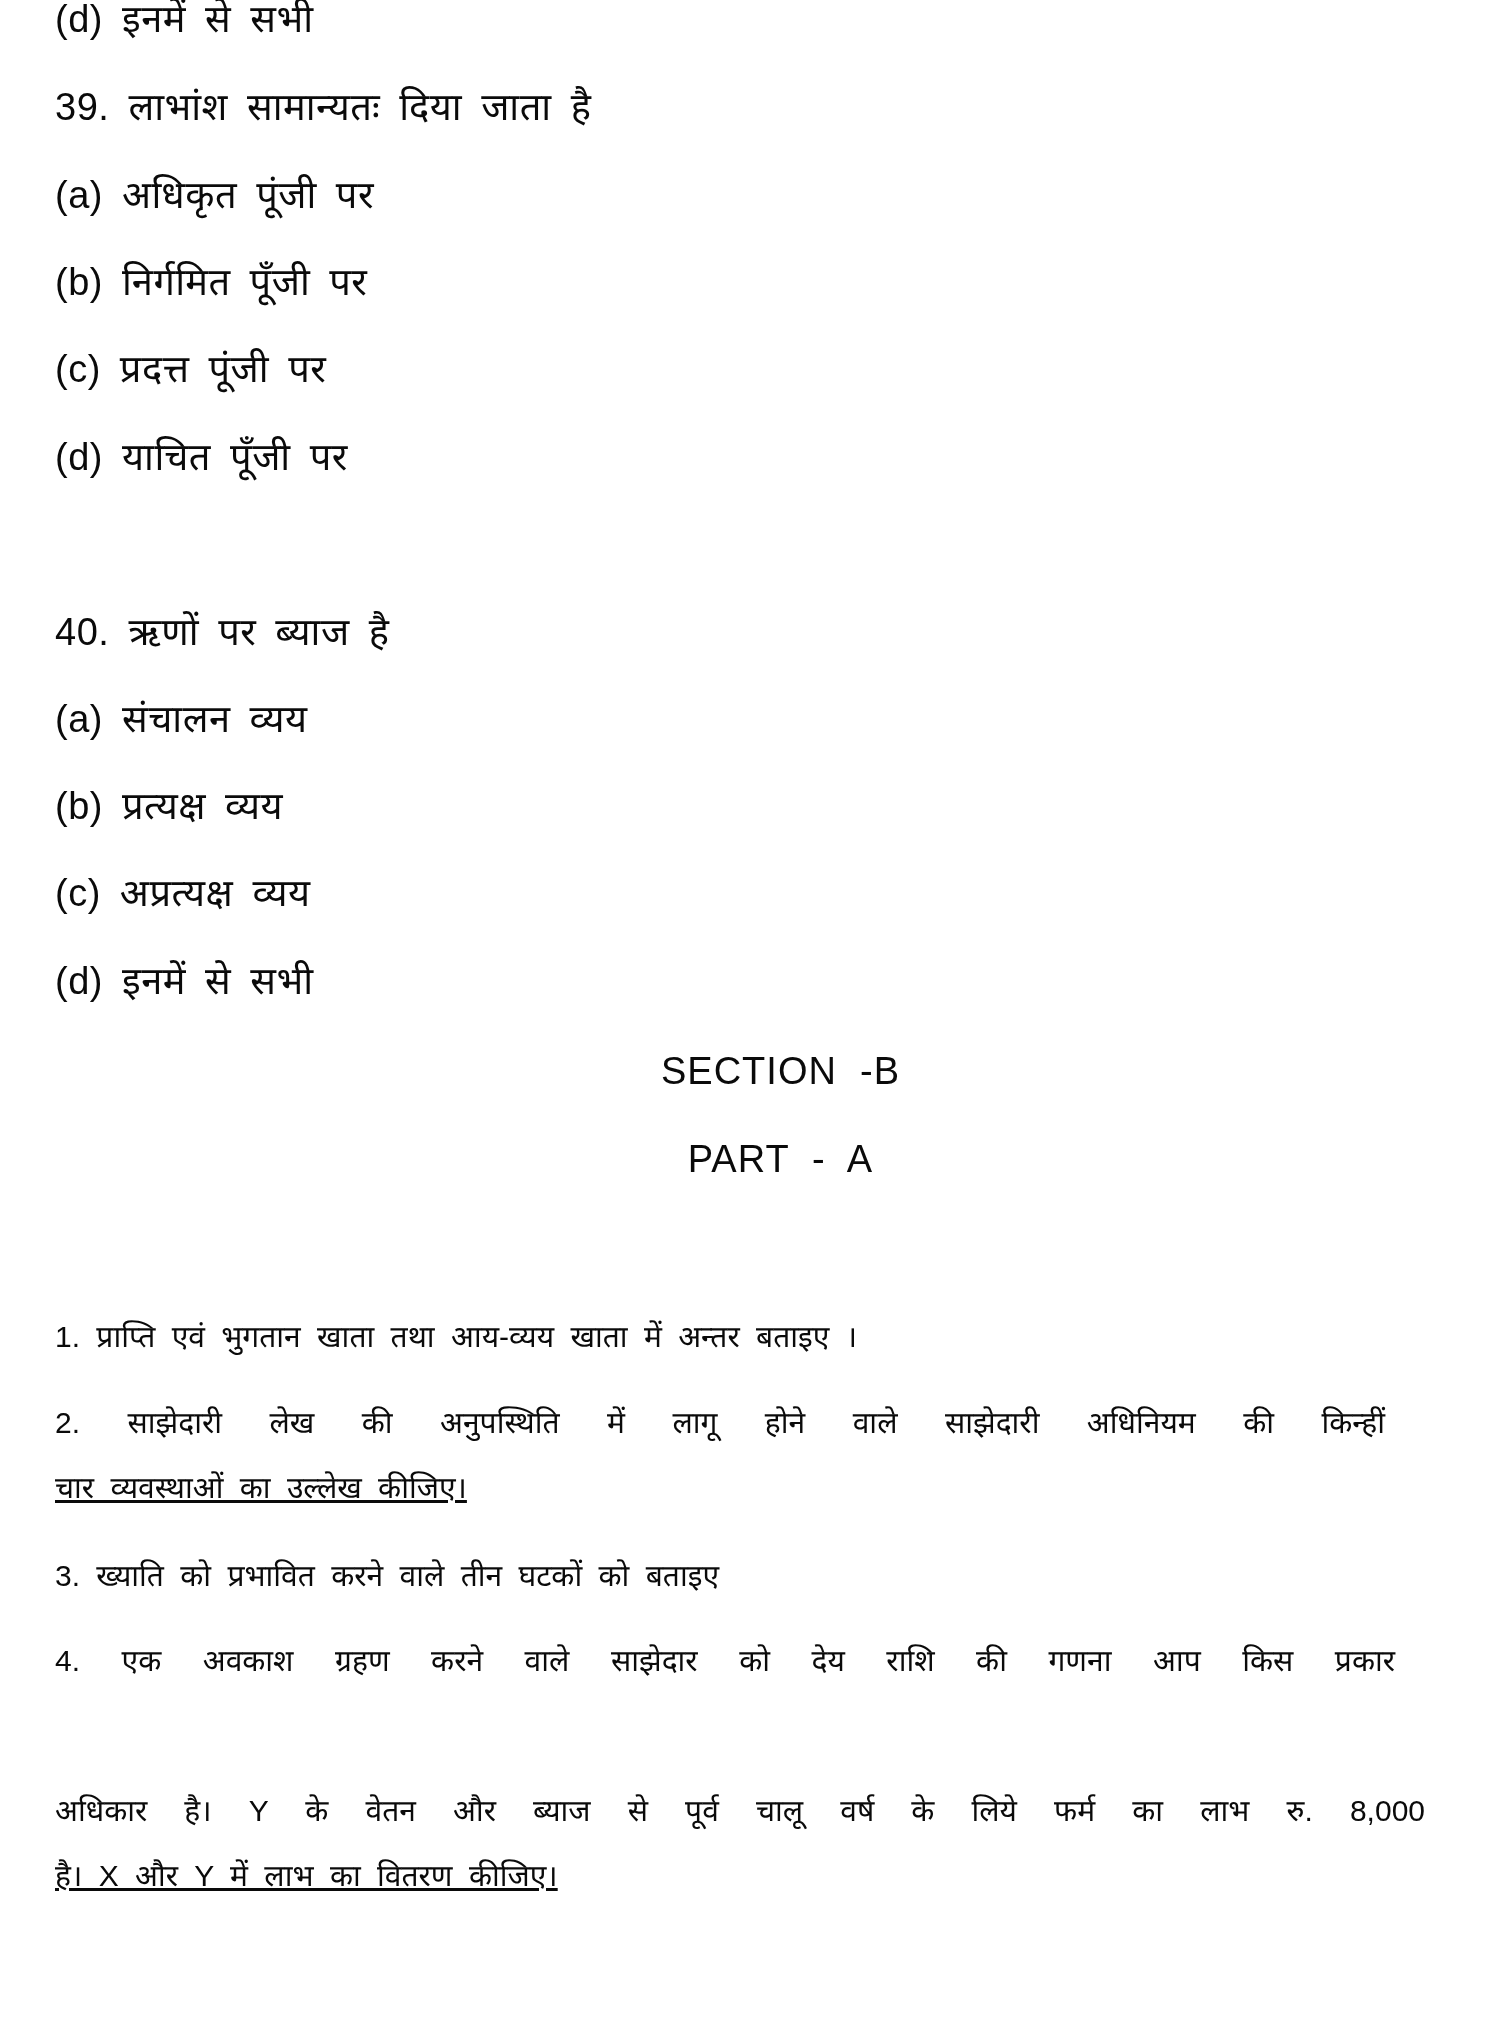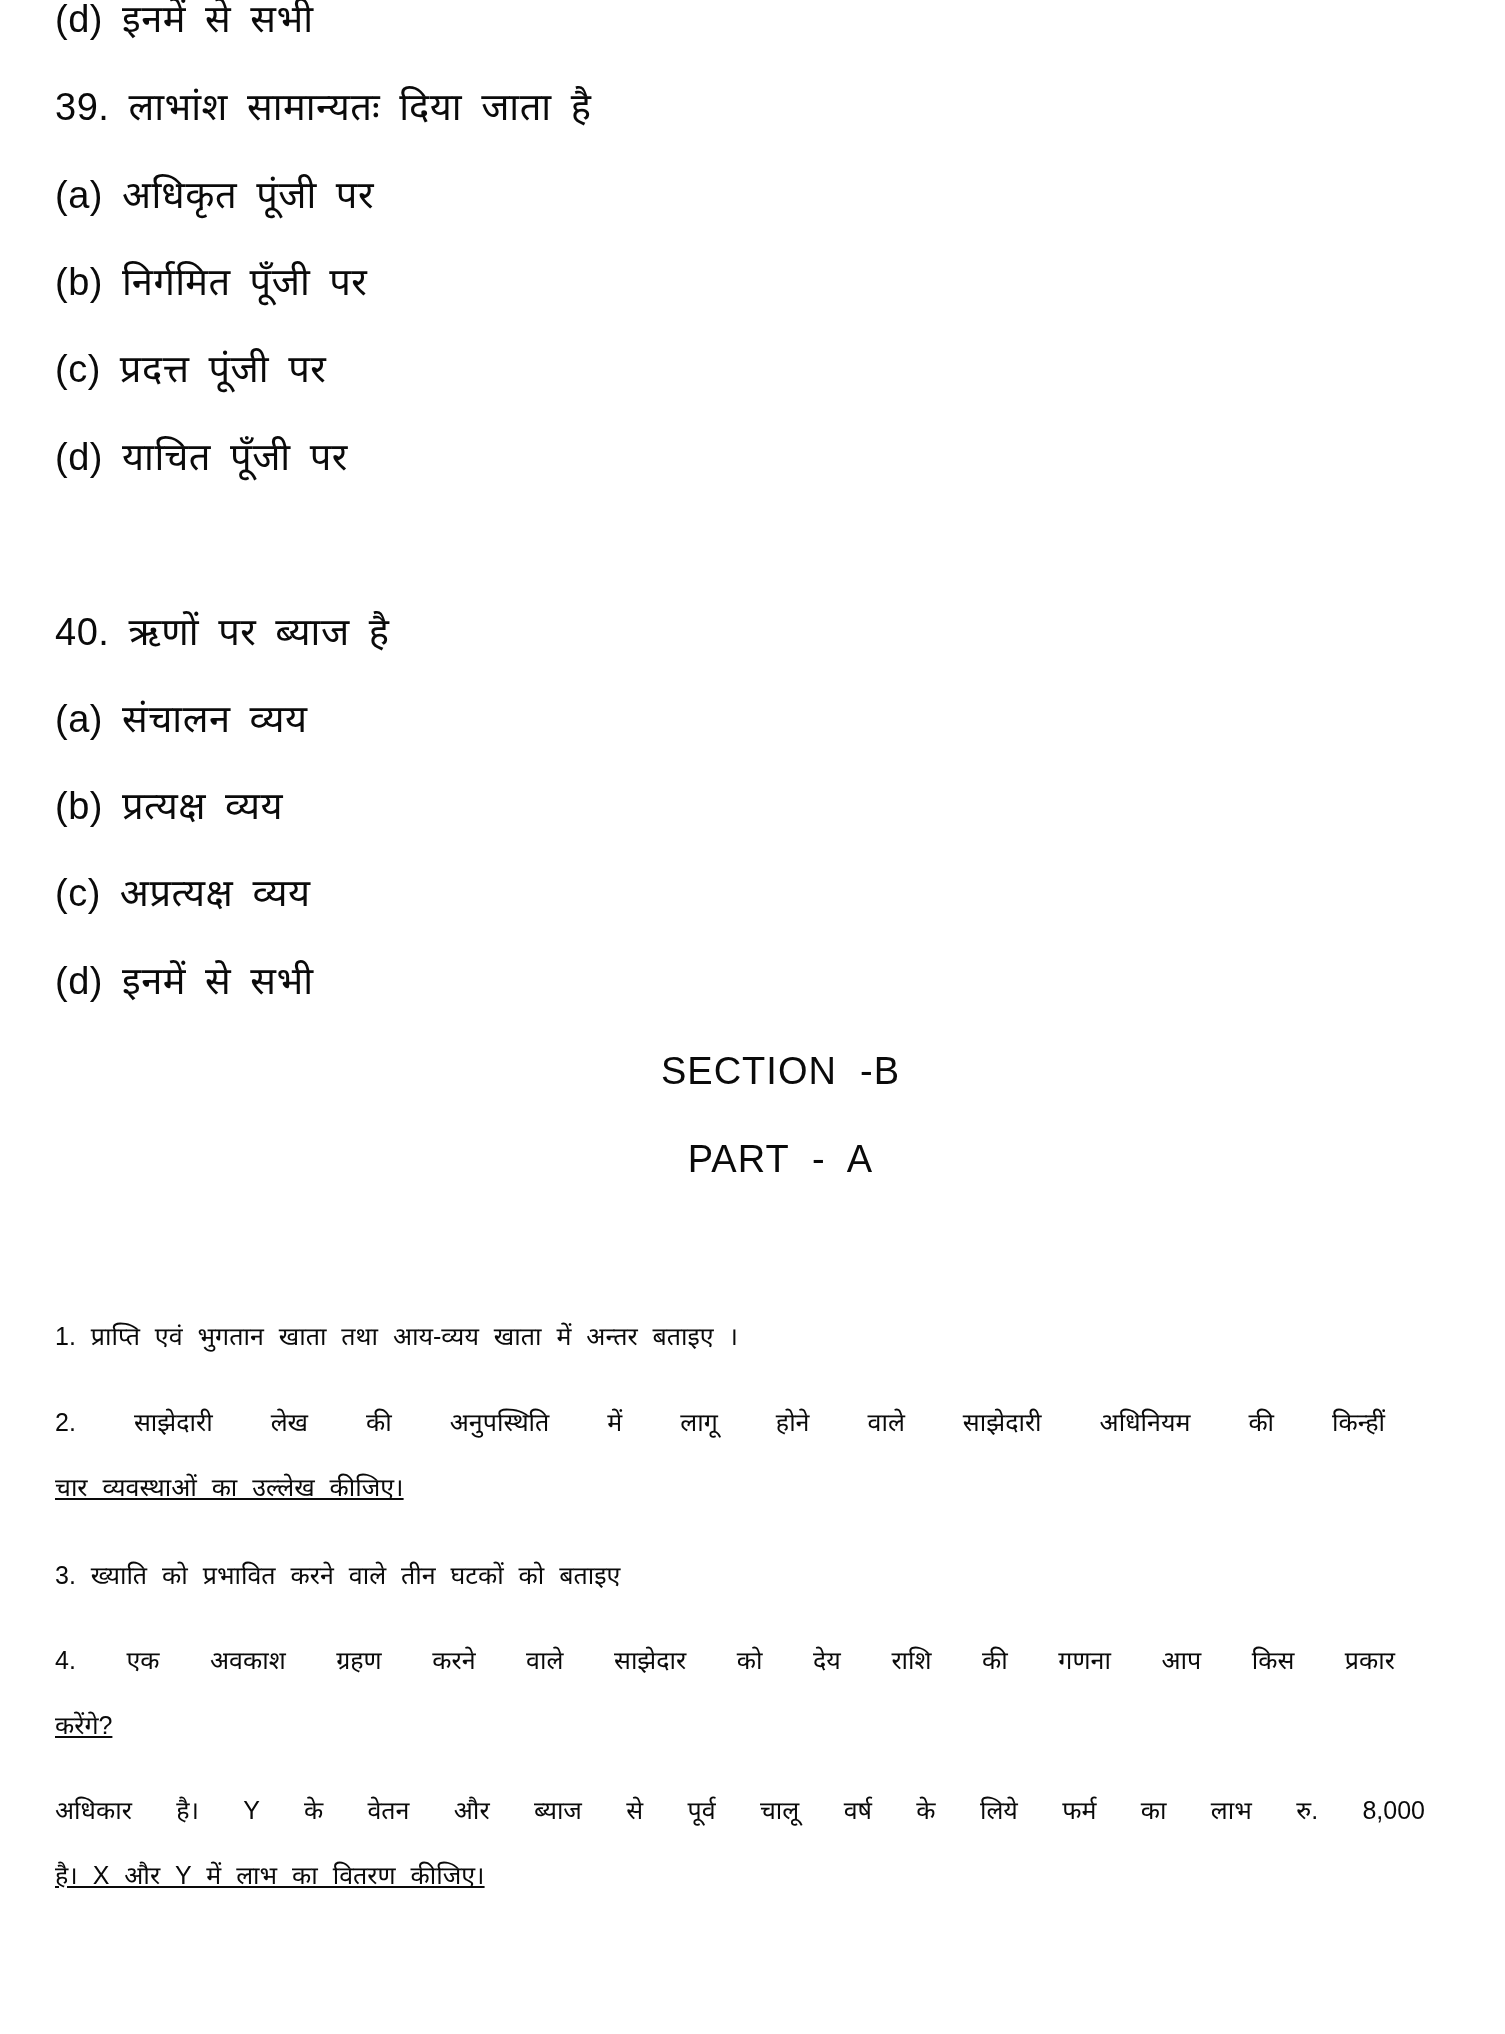--- a/index.html
+++ b/index.html
@@ -32,21 +32,21 @@
     font-weight: normal;
     font-size: 38px;
     line-height: 46px;
     letter-spacing: 1px;
     white-space: pre;
     padding-left: 28px;
   }
   .qblock { position: absolute; left: 55px; }
   .qblock .pline {
     display: block;
-    font-size: 25px;
+    font-size: 30px;
     line-height: 65px;
     white-space: nowrap;
     word-spacing: 8px;
   }
   .justified .pline {
     width: 1390px;
     text-align: justify;
     text-align-last: justify;
   }
   .justified .pline.last {
@@ -82,19 +82,18 @@
   <span class="pline" style="width:1330px">2. साझेदारी लेख की अनुपस्थिति में लागू होने वाले साझेदारी अधिनियम की किन्हीं</span>
   <span class="pline last">चार व्यवस्थाओं का उल्लेख कीजिए।</span>
 </div>
 
 <div class="qblock" style="top:1543px">
   <span class="pline">3. ख्याति को प्रभावित करने वाले तीन घटकों को बताइए</span>
 </div>
 
 <div class="qblock justified" style="top:1628px">
   <span class="pline" style="width:1340px">4. एक अवकाश ग्रहण करने वाले साझेदार को देय राशि की गणना आप किस प्रकार</span>
-  <span class="pline last">करेंगे?</span>
 </div>
 
 <div class="qblock justified" style="top:1778px">
   <span class="pline" style="width:1370px">अधिकार है। Y के वेतन और ब्याज से पूर्व चालू वर्ष के लिये फर्म का लाभ रु. 8,000</span>
   <span class="pline last">है। X और Y में लाभ का वितरण कीजिए।</span>
 </div>
 
 </body></html>

